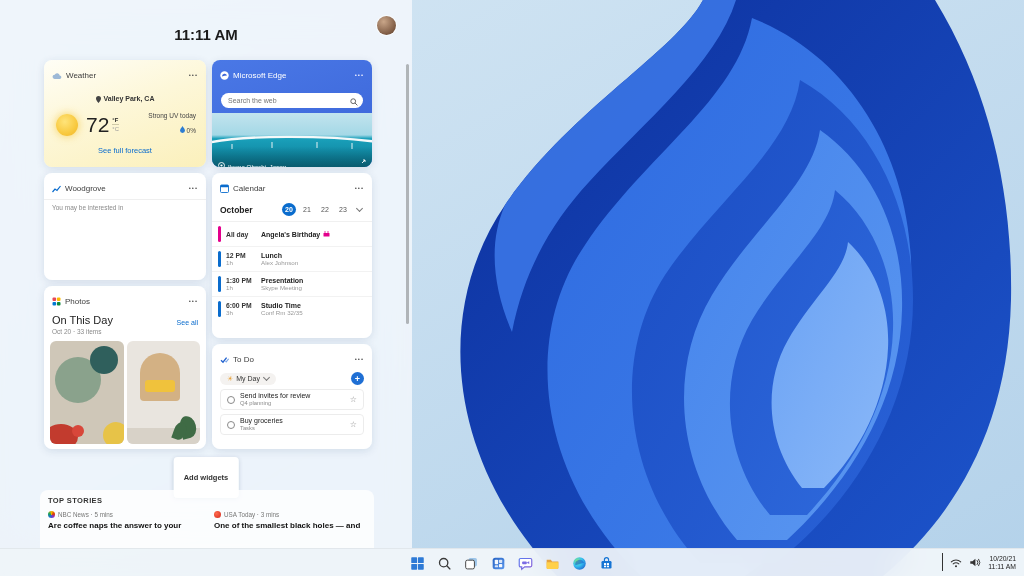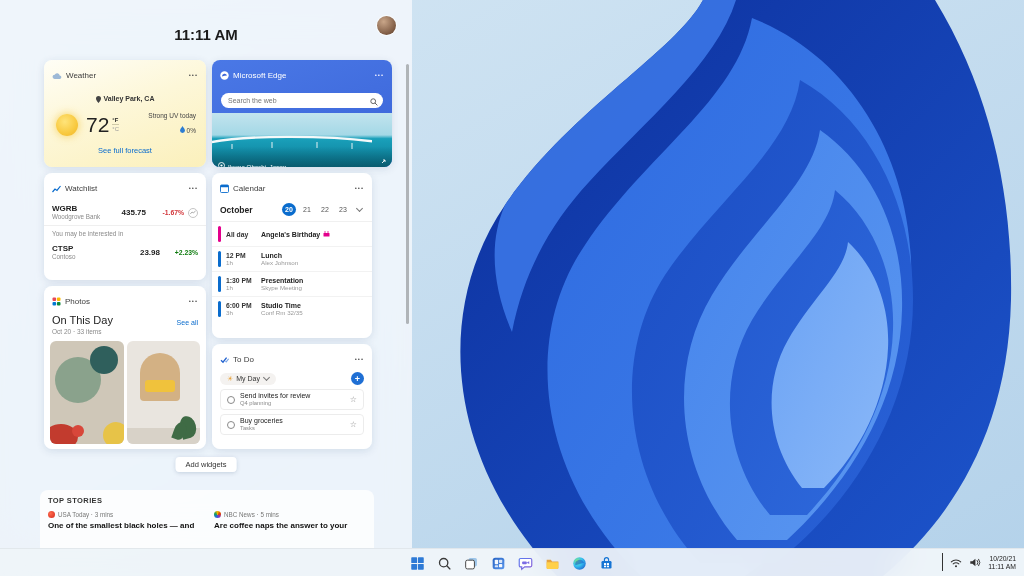--- a/index.html
+++ b/index.html
@@ -38,21 +38,21 @@
   .temp { font-size:21px; font-weight:400; color:#222; margin-left:8px; }
   .units { display:flex; flex-direction:column; margin-left:3px; font-size:5.8px; }
   .uf { color:#222; font-weight:700; padding-bottom:1px; }
   .uc { color:#999; border-top:1px solid #cfc9a8; padding-top:1px; }
   .wx-right { margin-left:auto; text-align:right; }
   .cond { display:block; font-size:6.5px; color:#444; }
   .precip { display:inline-flex; align-items:center; gap:2px; font-size:6.5px; color:#444; margin-top:2px; }
   .wx-link { text-align:center; font-size:7.5px; color:#0a6ccd; margin-top:9px; font-weight:400; cursor:pointer; }
 
   
-  .edgew { left:212px; top:60px; width:180px; height:107px;
+  .edgew { left:212px; top:60px; width:160px; height:107px;
            background:linear-gradient(160deg,#4a78e6,#3a64d8); }
   .edgew .htitle { color:#fff; }
   .edgew .more { color:#eef; }
   .edge-search { position:relative; margin:3px 9px 5px 9px; }
   .edge-search input { width:100%; height:15px; border:0; border-radius:8px; padding:0 16px 0 7px;
                        font-size:7px; color:#444; background:#fff; outline:none; }
   .edge-search .mag { position:absolute; right:5px; top:3px; }
   .edge-photo { position:relative; height:61px;
     background:linear-gradient(180deg,#c2e4ee 0%,#a4d8e6 36%,#1aa0ba 42%,#0f87a2 72%,#0c7994 100%); }
   .edge-photo svg.bridge { position:absolute; inset:0; }
@@ -126,22 +126,22 @@
             font-size:9px; line-height:12px; text-align:center; font-weight:700; }
   .task { display:flex; align-items:center; gap:5px; border:1px solid #ececec; border-radius:4px;
           margin:0 8px 4px 8px; padding:2px 6px; height:21px; background:#fff; }
   .task .cb { width:8px; height:8px; border:1px solid #8a8a8a; border-radius:50%; flex:none; }
   .task .tt { font-size:7px; color:#222; line-height:8px; }
   .task .ts { font-size:5.8px; color:#8a8a8a; line-height:7px; }
   .task .star { margin-left:auto; color:#8a8a8a; font-size:8px; }
 
   
   .addw { position:absolute; left:206px; top:457px; transform:translateX(-50%);
-          background:rgba(255,255,255,.95); border-radius:4px; padding:3px 10px;
-          font-size:7.5px; font-weight:400; color:#333; box-shadow:0 1px 4px rgba(0,40,90,.18); }
+          background:rgba(255,255,255,.95); border-radius:4px; padding:16px 10px;
+          font-size:7.5px; font-weight:700; color:#333; box-shadow:0 1px 4px rgba(0,40,90,.18); }
   .stories { position:absolute; left:40px; top:490px; width:334px; height:58px;
              background:rgba(255,255,255,.8); border-radius:8px 8px 0 0; padding:6px 8px; }
   .st-head { font-size:7.5px; font-weight:700; color:#333; letter-spacing:.4px; }
   .st-items { display:flex; gap:14px; margin-top:6px; }
   .st-item { width:158px; overflow:hidden; }
   .st-src { display:flex; align-items:center; gap:3px; font-size:6.3px; color:#777; }
   .st-dot { width:7px; height:7px; border-radius:50%; flex:none; }
   .st-dot.usa { background:radial-gradient(circle at 35% 35%, #ff6a4d, #d42b1e); }
   .st-dot.nbc { background:conic-gradient(#f0b400,#e03c00,#8832c8,#1874d2,#18a05a,#f0b400); }
   .st-hl { font-size:8px; font-weight:700; color:#111; margin-top:3px; white-space:nowrap; overflow:hidden; }
@@ -292,45 +292,24 @@
       </div>
     </div>
 
     <div class="card watch">
       <div class="chead">
         <span>
           <svg width="9" height="8" viewBox="0 0 9 8">
               <polyline points="0.5,7 3,4 5,5.4 8.5,1" fill="none" stroke="#0a6ccd" stroke-width="1.2"></polyline>
             </svg>
         </span>
-        <span class="htitle">Watchlist</span>
+        <span class="htitle">Woodgrove</span>
         <button class="more">•••</button>
       </div>
-      <div class="stock">
-        <span>
-          <span class="sy" style="display:block">WGRB</span>
-          <span class="nm" style="display:block">Woodgrove Bank</span>
-        </span>
-        <span class="pr">435.75</span>
-        <span class="ch down">-1.67%</span>
-        <span class="spark">
-          <svg width="6" height="5" viewBox="0 0 6 5">
-              <polyline points="0.3,4 2,2 3.5,3 5.7,0.6" fill="none" stroke="#9a9a9a" stroke-width="0.8"></polyline>
-            </svg>
-        </span>
-      </div>
       <div class="suggest">You may be interested in</div>
-      <div class="stock">
-        <span>
-          <span class="sy" style="display:block">CTSP</span>
-          <span class="nm" style="display:block">Contoso</span>
-        </span>
-        <span class="pr">23.98</span>
-        <span class="ch up">+2.23%</span>
-      </div>
     </div>
 
     <div class="card photosw">
       <div class="chead">
         <span>
           <svg width="9" height="9" viewBox="0 0 9 9">
               <rect x="0.5" y="0.5" width="3.6" height="3.6" rx="1" fill="#e74856"></rect>
               <rect x="4.9" y="0.5" width="3.6" height="3.6" rx="1" fill="#ffb900"></rect>
               <rect x="0.5" y="4.9" width="3.6" height="3.6" rx="1" fill="#0078d4"></rect>
               <rect x="4.9" y="4.9" width="3.6" height="3.6" rx="1" fill="#10893e"></rect>
@@ -472,31 +451,31 @@
       </div>
     </div>
 
     <button class="addw">Add widgets</button>
 
     <div class="stories">
       <div class="st-head">TOP STORIES</div>
       <div class="st-items">
         <div class="st-item">
           <div class="st-src">
+            <span class="st-dot nbc"></span>
+            <span>NBC News · 5 mins</span>
+          </div>
+          <div class="st-hl">Are coffee naps the answer to your</div>
+        </div>
+        <div class="st-item">
+          <div class="st-src">
             <span class="st-dot usa"></span>
             <span>USA Today · 3 mins</span>
           </div>
           <div class="st-hl">One of the smallest black holes — and</div>
-        </div>
-        <div class="st-item">
-          <div class="st-src">
-            <span class="st-dot nbc"></span>
-            <span>NBC News · 5 mins</span>
-          </div>
-          <div class="st-hl">Are coffee naps the answer to your</div>
         </div>
       </div>
     </div>
   </div>
 
   <div class="taskbar">
     <div class="tb-center">
       <button class="tb-btn">
         <svg width="15" height="15" viewBox="0 0 18 18">
             <rect x="1.5" y="1.5" width="7" height="7" rx="0.8" fill="#2e7ad6"></rect>

